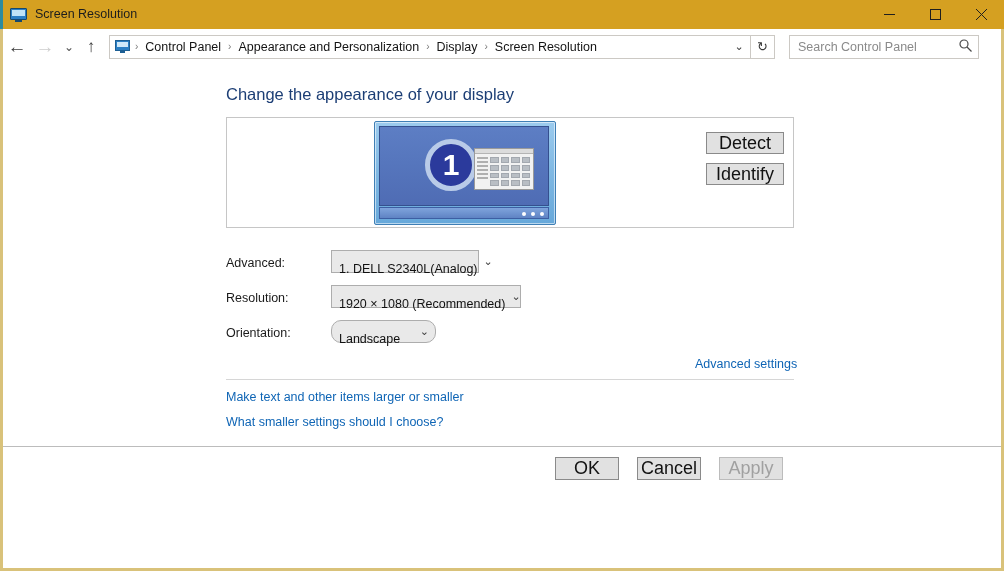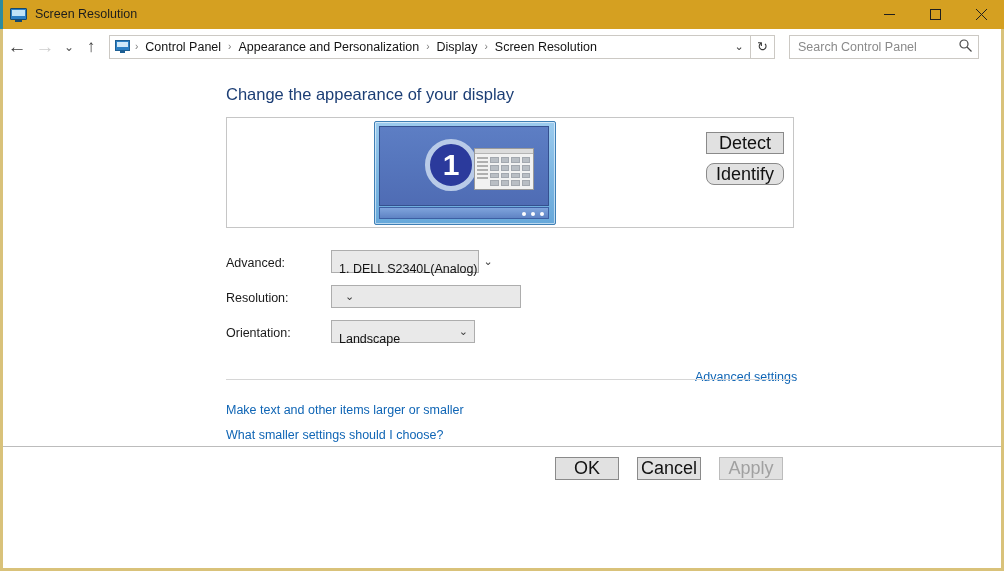--- a/index.html
+++ b/index.html
@@ -309,21 +309,21 @@
     background: #e1e1e1;
     font-family: "Liberation Sans", sans-serif;
     font-size: 18px;
     color: #121212;
     text-align: center;
     cursor: default;
   }
   .classic-btn.disabled { color: #a0a0a0; background: #e1e1e1; border-color: #bcbcbc; }
 
   #btn-detect { left: 479px; top: 14px; width: 78px; height: 22px; line-height: 20px; }
-  #btn-identify { left: 479px; top: 45px; width: 78px; height: 22px; line-height: 20px; border-radius: 8px; }
+  #btn-identify { left: 479px; top: 45px; width: 78px; height: 22px; line-height: 20px; }
 
   
   .form-label {
     position: absolute;
     left: 223px;
     font-size: 12.5px;
     color: #1a1a1a;
     white-space: nowrap;
   }
   .combo {
@@ -339,29 +339,28 @@
     cursor: default;
   }
   .combo .combo-val { flex: 1 1 auto; white-space: nowrap; margin-top: 15px; }
   .combo .combo-arrow { font-size: 11px; color: #3c3c3c; margin-left: 6px; }
 
   #lbl-display { top: 192px; }
   #cmb-display { left: 328px; top: 186px; width: 148px; }
   #lbl-resolution { top: 227px; }
   #cmb-resolution { left: 328px; top: 221px; width: 190px; }
   #lbl-orientation { top: 262px; }
-  #cmb-orientation { left: 328px; top: 256px; width: 144px; }
+  #cmb-orientation { left: 328px; top: 256px; width: 105px; border-radius: 10px; }
 
   .link {
     position: absolute;
     font-size: 12.5px;
     color: #0f65b5;
     white-space: nowrap;
     cursor: pointer;
-    margin-top: 13px;
   }
   #link-advanced { left: 692px; top: 293px; }
   #divider-top {
     position: absolute;
     left: 223px; top: 315px;
     width: 568px; height: 1px;
     background: #d6d6d6;
   }
   #link-larger { left: 223px; top: 326px; }
   #link-choose { left: 223px; top: 351px; }
@@ -517,20 +516,21 @@
     </div>
 
     <div id="lbl-display" class="form-label">Advanced:</div>
     <div id="cmb-display" class="combo">
       <span class="combo-val">1. DELL S2340L(Analog)</span>
       <span class="combo-arrow">⌄</span>
     </div>
 
     <div id="lbl-resolution" class="form-label">Resolution:</div>
     <div id="cmb-resolution" class="combo">
+      <span class="combo-val">1920 × 1080 (Recommended)</span>
       <span class="combo-arrow">⌄</span>
     </div>
 
     <div id="lbl-orientation" class="form-label">Orientation:</div>
     <div id="cmb-orientation" class="combo">
       <span class="combo-val">Landscape</span>
       <span class="combo-arrow">⌄</span>
     </div>
 
     <div id="link-advanced" class="link">Advanced settings</div>

